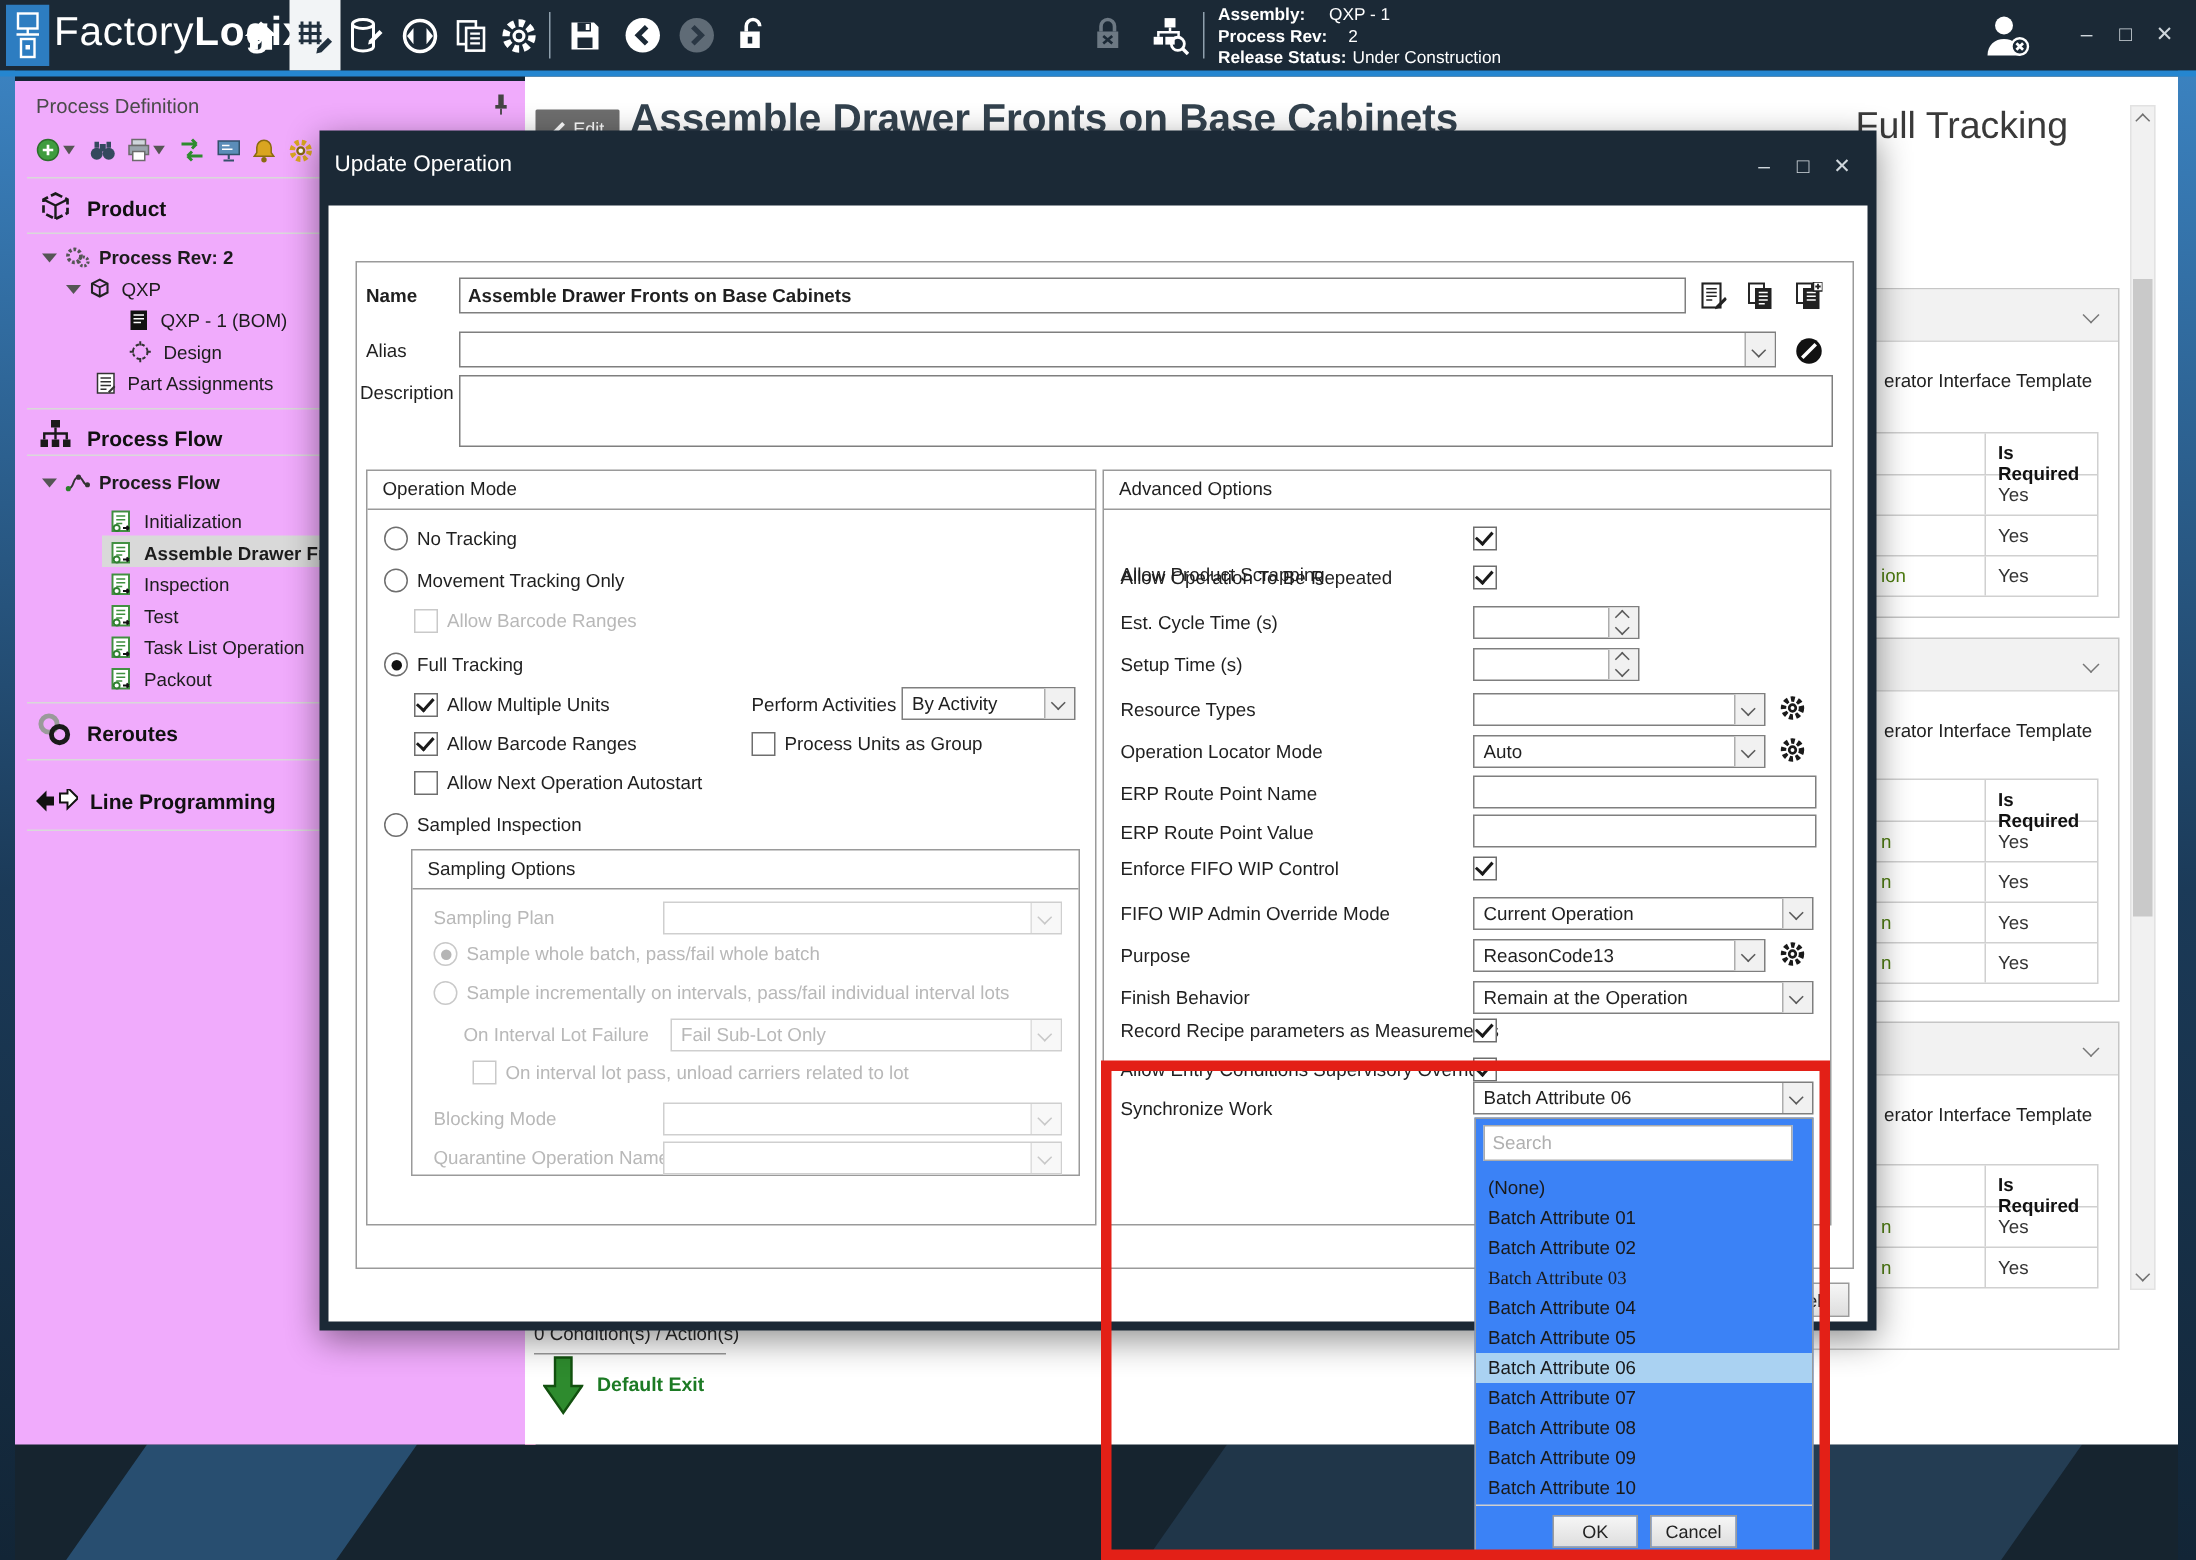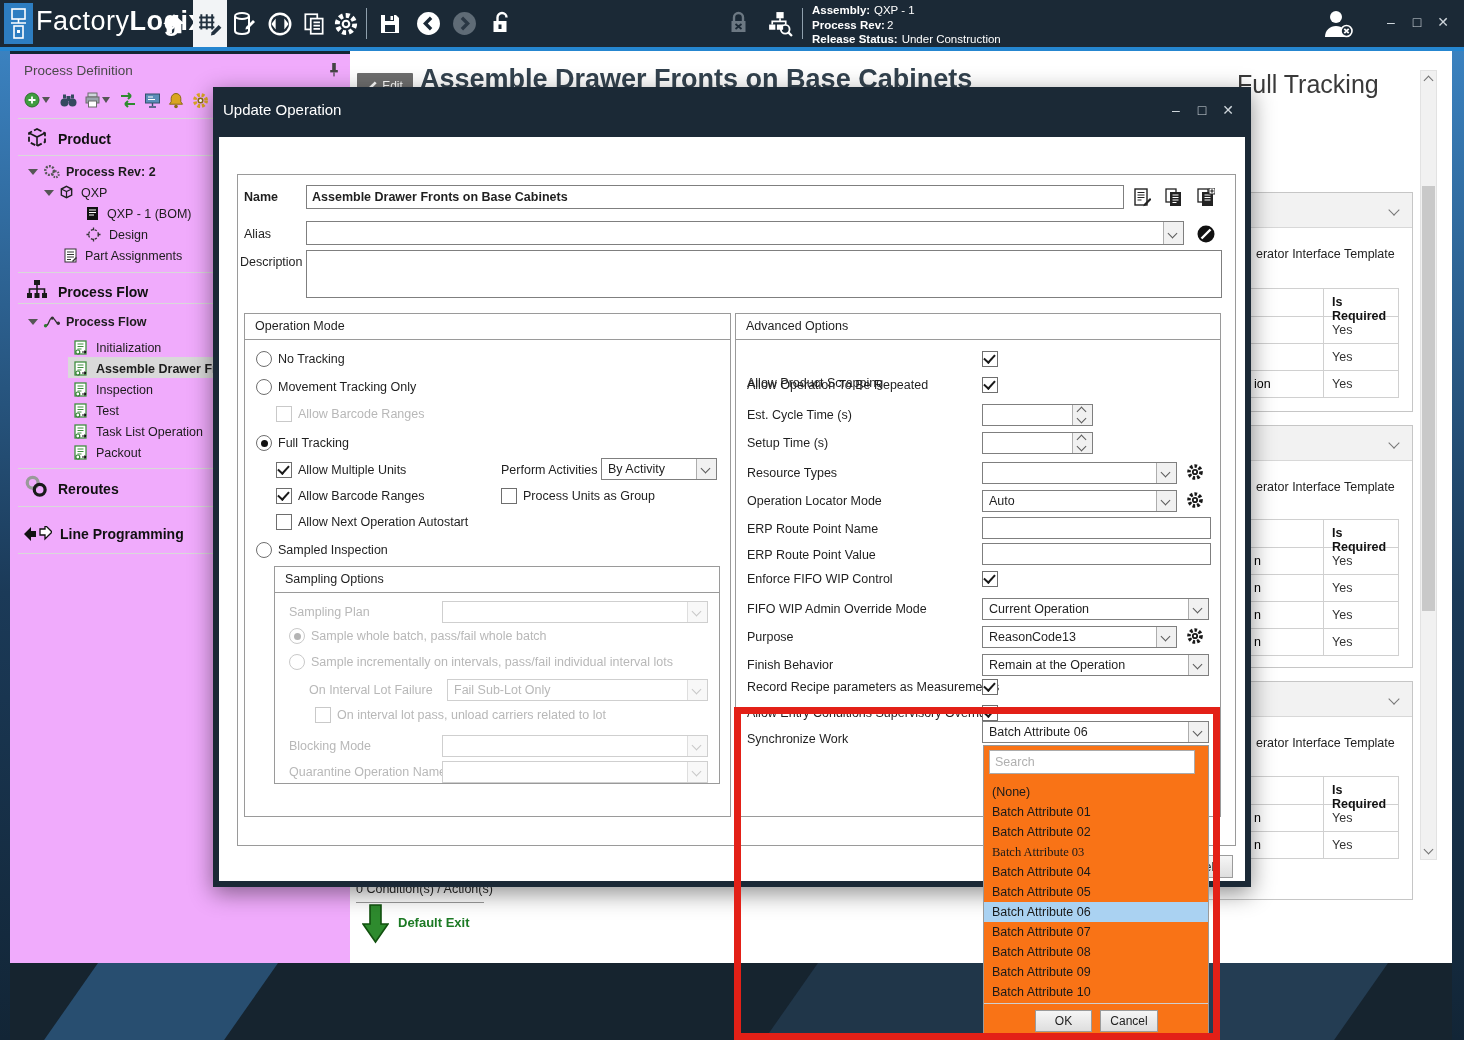--- a/index.html
+++ b/index.html
@@ -11,21 +11,21 @@
   #accent-line{position:absolute;left:0;top:47px;width:1464px;height:4px;background:#2586d0;z-index:5;}
   .tb-sep{position:absolute;top:8px;width:1px;height:31px;background:#8fa0ad;}
   .brand{position:absolute;left:36px;top:6px;font-size:27px;color:#fff;letter-spacing:.5px;}
   .brand .lt{font-weight:300;}
   .brand .bd{font-weight:700;}
   .brand sup{font-size:9px;color:#cdd6dd;}
   .tb-ic{position:absolute;top:0;height:47px;display:flex;align-items:center;justify-content:center;}
   .tb-active{background:#f2f4f6;}
   #asm-block{position:absolute;left:812px;top:3px;font-size:11.5px;line-height:14.5px;color:#fff;}
   #asm-block .row{white-space:nowrap;}
-  #asm-block .l{display:inline-block;min-width:60px;font-weight:700;padding-right:2px;}
+  #asm-block .l{display:inline-block;min-width:60px;font-weight:700;padding-right:14px;}
   .winbtn{position:absolute;top:14px;font-size:14px;color:#cfd6dc;width:22px;text-align:center;}
 
   
   #border-left{position:absolute;left:0;top:47px;width:10px;height:993px;background:linear-gradient(#3b82c0,#173click352 60%,#122638);}
   #border-left,#border-right{background:linear-gradient(#3b82c0,#1b3a58 55%,#122536);}
   #border-right{position:absolute;left:1452px;top:47px;width:12px;height:993px;}
   #bottom-band{position:absolute;left:10px;top:963px;width:1442px;height:77px;background:#16242f;overflow:hidden;}
   .streak{position:absolute;background:rgba(70,120,170,.22);transform:skewX(-35deg);}
 
   
@@ -47,21 +47,21 @@
   #ft-title{position:absolute;left:887px;top:19px;font-size:25px;font-weight:400;color:#3a3a3a;white-space:nowrap;}
   #cond-text{position:absolute;left:6px;top:831px;font-size:12.5px;color:#2a2a2a;}
   #cond-line{position:absolute;left:6px;top:851px;width:128px;height:1px;background:#9a9a9a;}
   #exit-label{position:absolute;left:48px;top:864px;font-size:13px;font-weight:700;color:#1c7a24;}
   .panel-sec{position:absolute;left:830px;width:233px;background:#fff;border:1px solid #c6c6c6;box-sizing:border-box;}
   .panel-hdr{position:absolute;left:0;right:0;top:0;height:34px;background:#f2f2f2;border-bottom:1px solid #d8d8d8;}
   .panel-lbl{position:absolute;left:75px;top:54px;font-size:12.5px;color:#222;white-space:nowrap;}
   .ptable{position:absolute;left:60px;width:158px;border:1px solid #d0d0d0;box-sizing:border-box;background:#fff;}
   .prow{display:flex;height:27px;border-top:1px solid #d0d0d0;box-sizing:border-box;}
   .prow:first-child{border-top:none;}
-  .pc1{width:82px;border-right:1px solid #d0d0d0;box-sizing:border-box;font-size:12.5px;color:#000000;padding:6px 0 0 12px;overflow:hidden;}
+  .pc1{width:82px;border-right:1px solid #d0d0d0;box-sizing:border-box;font-size:12.5px;color:#4d7c0f;padding:6px 0 0 12px;overflow:hidden;}
   .pc2{flex:1;font-size:12.5px;color:#333;padding:6px 0 0 8px;}
   .phead .pc1,.phead .pc2{font-weight:700;color:#111;}
   .chev-g{position:absolute;width:7px;height:7px;border-right:1.8px solid #777;border-bottom:1.8px solid #777;transform:rotate(45deg);}
   #rp-scroll{position:absolute;left:1070px;top:19px;width:17px;height:790px;background:#f1f1f1;border:1px solid #e2e2e2;box-sizing:border-box;}
   #rp-thumb{position:absolute;left:1px;top:115px;width:13px;height:425px;background:#c9c9c9;}
   .sb-caret{position:absolute;left:4px;width:6px;height:6px;border-right:1.6px solid #707070;border-bottom:1.6px solid #707070;}
 
   
   #dialog{position:absolute;left:213px;top:87px;width:1038px;height:800px;background:#1b2936;z-index:10;box-shadow:0 6px 22px rgba(0,0,0,.45);}
   #dlg-title{position:absolute;left:10px;top:14px;font-size:15px;color:#fff;}
@@ -93,21 +93,21 @@
   .radio.dis{border-color:#c9c9c9;}
   .radio.dis.on::after{background:#b5b5b5;}
   .group{position:absolute;background:#fff;border:1px solid #9a9a9a;box-sizing:border-box;}
   .group-head{position:absolute;left:0;right:0;top:0;height:25px;border-bottom:1px solid #9a9a9a;}
   .group-title{position:absolute;left:10px;top:5px;font-size:12.5px;color:#1f1f1f;white-space:nowrap;}
   .btn{position:absolute;background:linear-gradient(#f6f6f6,#dedede);border:1px solid #9b9b9b;font-size:12px;color:#222;display:flex;align-items:center;justify-content:center;box-sizing:border-box;}
   .icbtn{position:absolute;width:22px;height:24px;display:flex;align-items:center;justify-content:center;}
   .gear-wrap{position:absolute;width:18px;height:18px;}
 
   
-  #popup{position:absolute;left:983px;top:745px;width:226px;height:291px;background:#f97316;border:1px solid #9a9a9a;box-sizing:border-box;z-index:40;}
+  #popup{position:absolute;left:983px;top:745px;width:226px;height:291px;background:#3b82f6;border:1px solid #9a9a9a;box-sizing:border-box;z-index:40;}
   #popup-search{position:absolute;left:5px;top:4px;width:206px;height:24px;border:1px solid #ababab;box-sizing:border-box;font-size:12.5px;padding:0 5px;color:#1f1f1f;font-family:"Liberation Sans",sans-serif;}
   #popup-search::placeholder{color:#b0b0b0;}
   #popup-list{position:absolute;left:0;top:36px;width:224px;height:221px;border-bottom:1px solid #cfcfcf;overflow:hidden;}
   .pp-item{position:absolute;left:0;width:224px;height:20px;font-size:12.5px;line-height:20px;padding-left:8px;box-sizing:border-box;color:#1a1a1a;white-space:nowrap;}
   .pp-item.sel{background:#aad2f2;}
   #red-rect{position:absolute;left:734px;top:707px;width:486px;height:333px;border:7px solid #e32017;box-sizing:border-box;z-index:50;pointer-events:none;}
 </style>
 </head>
 <body>
 

